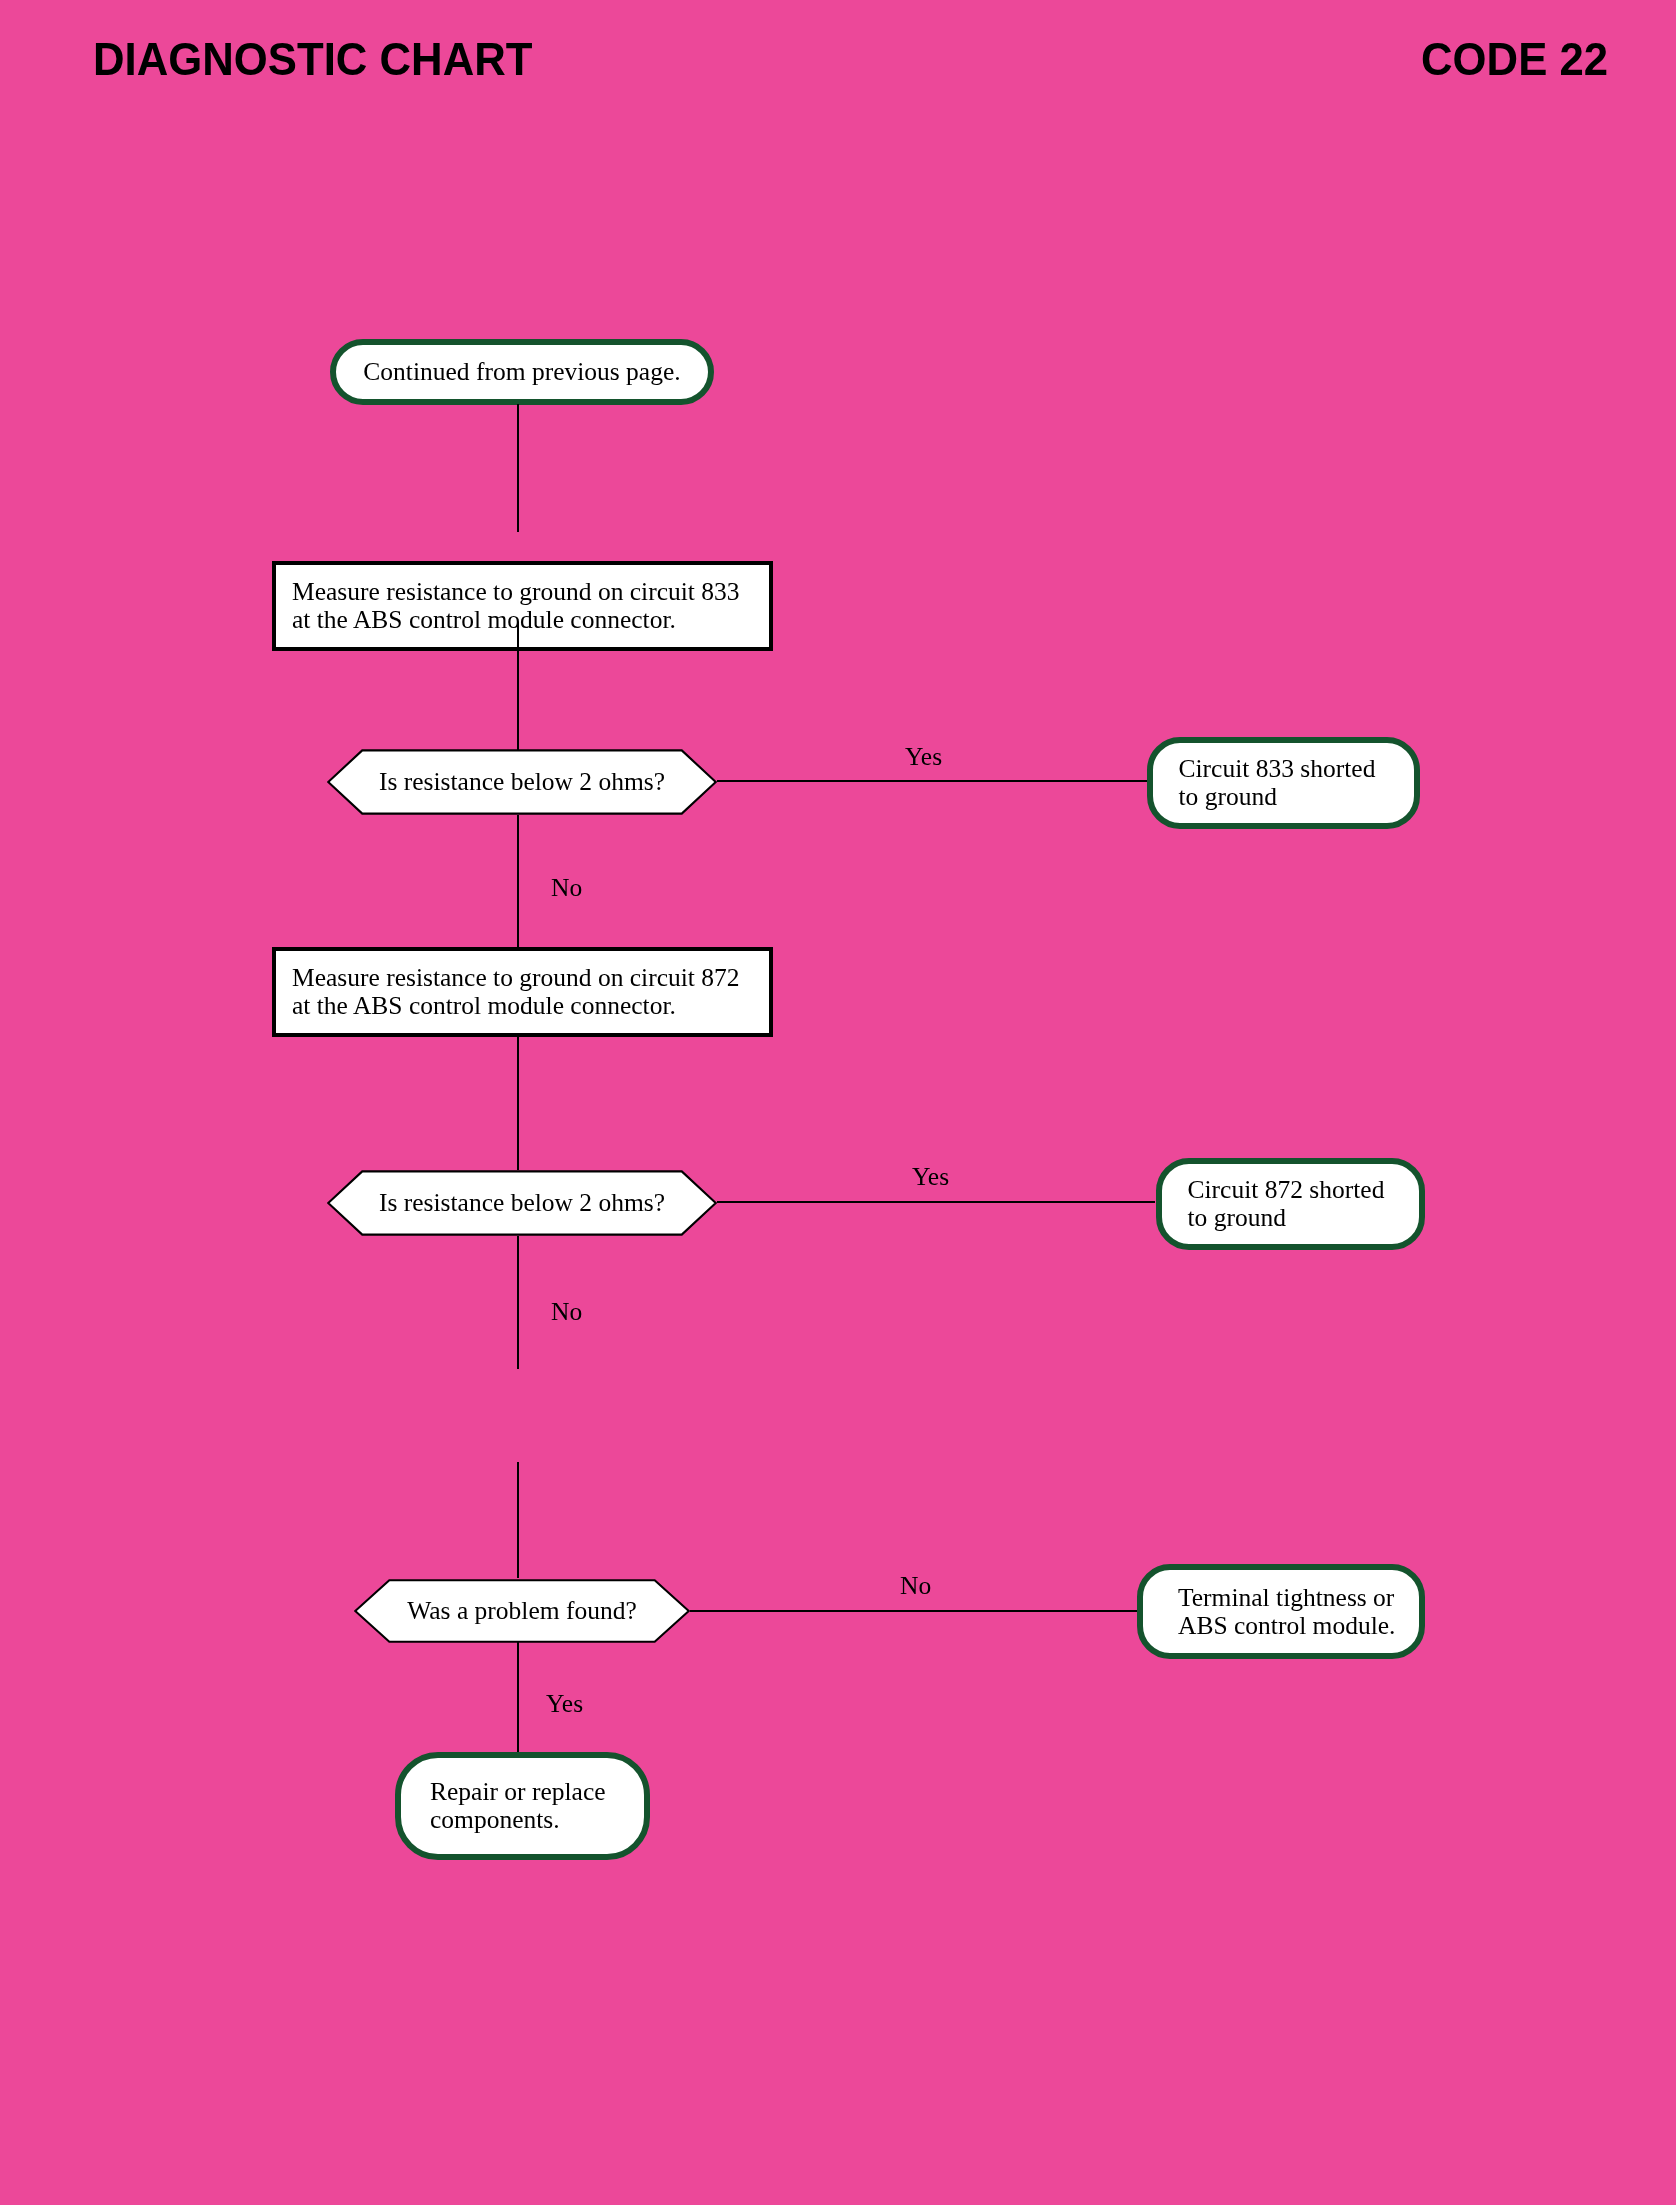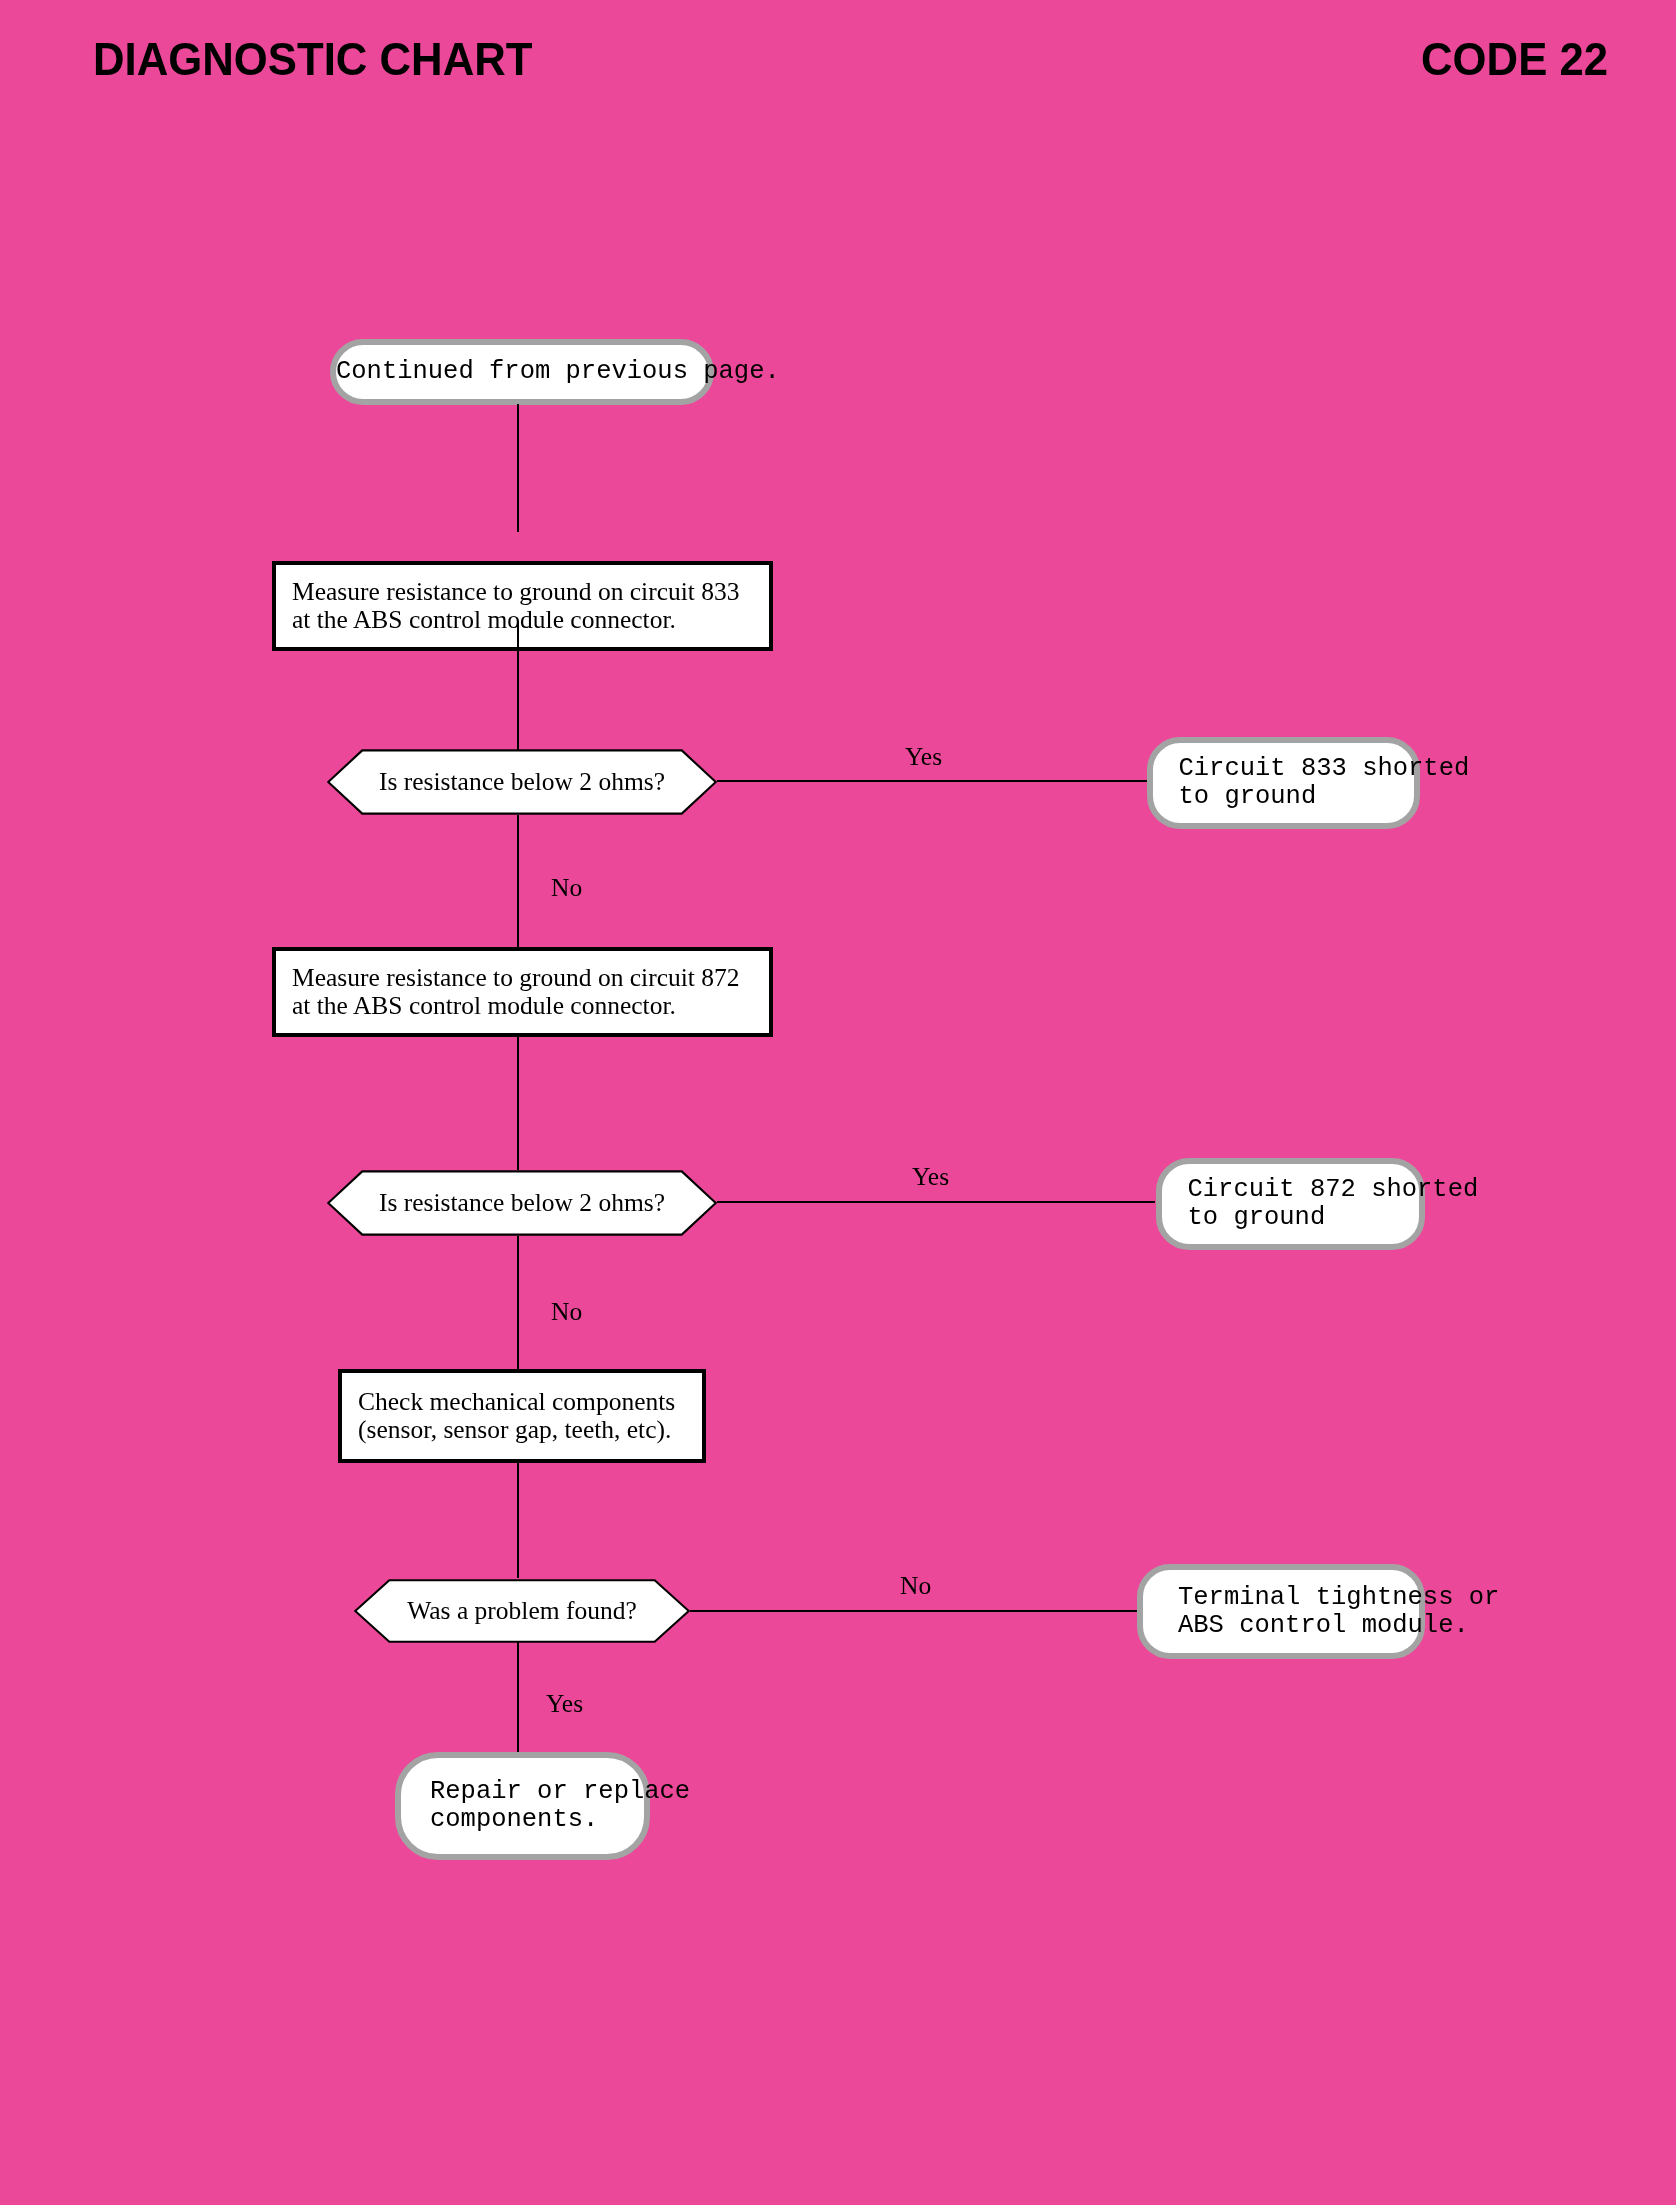--- a/index.html
+++ b/index.html
@@ -31,22 +31,21 @@
   
   .node {
     position: absolute;
     box-sizing: border-box;
     background: #ffffff;
     display: flex;
     flex-direction: column;
     justify-content: center;
   }
   .terminal {
-    border: 6px solid #a3a3a3;
-    font-family: Liberation Mono, monospace;
+    border: 6px solid #14532d;
   }
   .process {
     border: 4.3px solid #000000;
   }
   .node .txt {
     font-size: 25.5px;
     line-height: 28px;
     white-space: nowrap;
   }
   .center-txt { text-align: center; }
@@ -138,24 +137,20 @@
   <div class="branch-label" style="left:912px; top:1163px;">Yes</div>
 
   <div class="node terminal" style="left:1156px; top:1158px; width:269px; height:92px; border-radius:33px; padding-left:25.5px;">
     <div class="txt">Circuit 872 shorted</div>
     <div class="txt">to ground</div>
   </div>
 
   <div class="vline" style="left:517px; top:1236px; height:133px;"></div>
   <div class="branch-label" style="left:551px; top:1298px;">No</div>
 
-  <div class="node process" style="left:338px; top:1369px; width:368px; height:94px; padding-left:16px;">
-    <div class="txt">Check mechanical components</div>
-    <div class="txt">(sensor, sensor gap, teeth, etc).</div>
-  </div>
 
   <div class="vline" style="left:517px; top:1462px; height:116px;"></div>
 
   <div class="hex" style="left:354px; top:1579px; width:336px; height:64px;">
     <svg viewBox="0 0 552 105">
       <polygon points="58,2 494,2 550,52.5 494,103 58,103 2,52.5" fill="#ffffff" stroke="#000000" stroke-width="3.5"></polygon>
     </svg>
     <div class="hex-label">Was a problem found?</div>
   </div>
 

